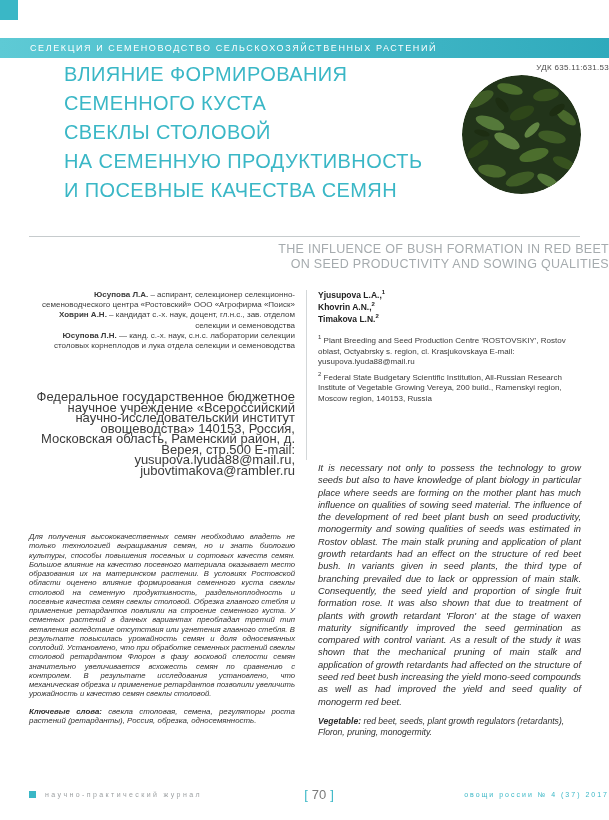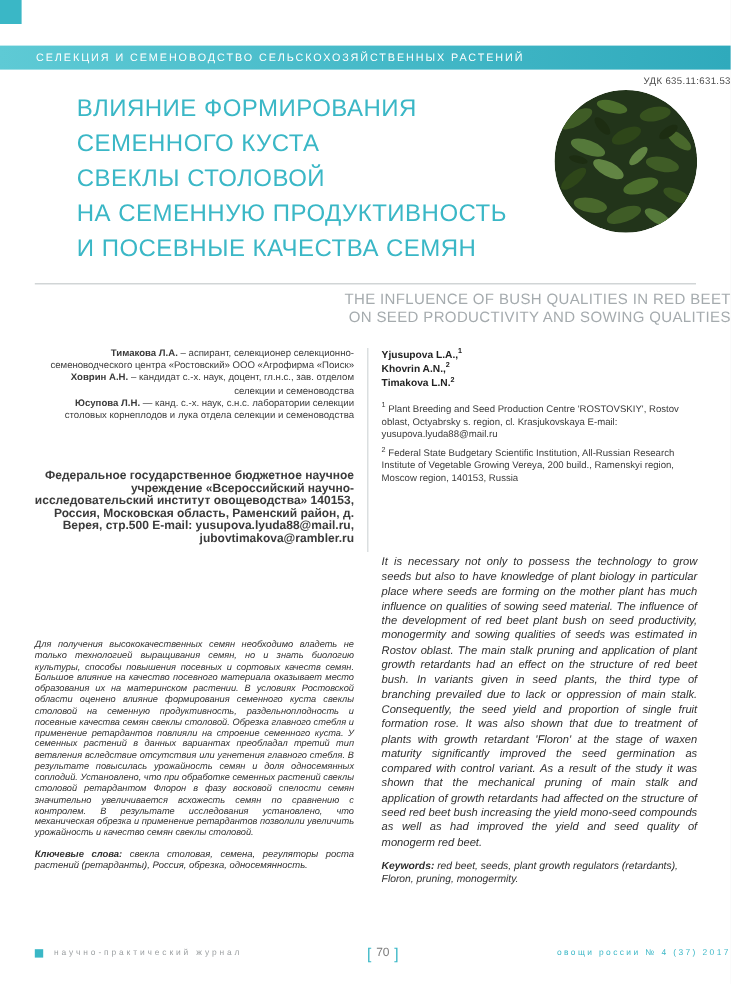--- a/index.html
+++ b/index.html
@@ -11,50 +11,50 @@
   }
   .corner-square{ position:absolute; left:0; top:0; width:18px; height:20px; background:var(--accent); }
   .banner{
     position:absolute; left:0; top:38px; width:609px; height:20px;
     background:linear-gradient(90deg,#5ecad5,#2faabc);
     color:#ffffff; font-size:9px; letter-spacing:1.6px;
     display:flex; align-items:center; padding-left:30px; box-sizing:border-box;
   }
   .udk{ position:absolute; top:63px; right:29px; font-size:8px; color:#4c4c4c; letter-spacing:0.3px; }
   .title-ru{
-    position:absolute; left:64px; top:77px; color:var(--accent);
+    position:absolute; left:64px; top:60px; color:var(--accent);
     font-size:20px; line-height:29px; letter-spacing:0.4px; font-weight:400;
   }
   .photo{ position:absolute; left:462px; top:75px; width:119px; height:119px; border-radius:50%; overflow:hidden; }
   .rule{ position:absolute; left:29px; top:236px; width:551px; height:1px; background:#c6cbcd; }
   .title-en{
     position:absolute; right:29px; top:242px; text-align:right;
     color:#a5abae; font-size:12.5px; line-height:15px; letter-spacing:0.3px;
   }
   .vdivider{ position:absolute; left:306px; top:290px; width:1px; height:170px; background:#d3d7d9; }
   .authors-ru{ position:absolute; left:29px; top:290px; width:266px; text-align:right; font-size:8px; line-height:10.2px; }
   .authors-ru p{ margin:0; }
-  .affil-ru{ position:absolute; left:29px; top:392px; width:266px; text-align:right; font-size:10px; line-height:10.5px;font-weight:bold; }
+  .affil-ru{ position:absolute; left:29px; top:392px; width:266px; text-align:right; font-size:13px; line-height:10.5px; }
   .authors-en{ position:absolute; left:318px; top:289px; font-size:8.5px; font-weight:700; line-height:12px; color:#222222; }
   .authors-en p{ margin:0; }
   .affils-en{ position:absolute; left:318px; top:336px; width:262px; font-size:8px; line-height:10.5px; }
   .affils-en p{ margin:0 0 5px 0; }
   sup{ font-size:6px; line-height:0; }
   .left-bottom{ position:absolute; left:29px; top:532px; width:266px; }
   .abstract-ru{ margin:0; font-style:italic; font-size:7.7px; line-height:9.25px; text-align:justify; color:#2f2f2f; }
   .keywords-ru{ margin:8px 0 0 0; font-style:italic; font-size:7.9px; line-height:9.6px; text-align:justify; color:#2f2f2f; }
   .right-bottom{ position:absolute; left:318px; top:462px; width:263px; }
   .abstract-en{ margin:0; font-style:italic; font-size:9.3px; line-height:12.3px; text-align:justify; color:#2f2f2f; }
   .keywords-en{ margin:8px 0 0 0; font-style:italic; font-size:8.6px; line-height:10.6px; color:#2f2f2f; }
   .footer{ position:absolute; left:29px; right:29px; top:787px; height:14px; display:flex; align-items:center; }
   .f-square{ width:7px; height:7px; background:var(--accent); display:inline-block; margin-right:9px; flex:0 0 auto; }
   .f-journal{ font-size:7px; letter-spacing:2.4px; color:#9b9fa1; white-space:nowrap; }
   .f-page{ position:absolute; left:50%; transform:translateX(-50%); display:flex; align-items:center; gap:4px; }
   .bracket{ color:var(--accent); font-size:13px; }
-  .pnum{ color:#7a7a7a; font-size:10px; }
+  .pnum{ color:#7a7a7a; font-size:13px; }
   .f-issue{ margin-left:auto; font-size:7px; letter-spacing:2px; color:var(--accent); white-space:nowrap; }
 </style>
 </head>
 <body>
 
 <div class="page">
 
   <div class="corner-square"></div>
 
   <div class="banner">
@@ -98,28 +98,28 @@
         <ellipse cx="40" cy="30" rx="9" ry="4" fill="#1d2d12" transform="rotate(50 40 30)"></ellipse>
         <ellipse cx="95" cy="35" rx="9" ry="4" fill="#1d2d12" transform="rotate(-35 95 35)"></ellipse>
         <ellipse cx="20" cy="58" rx="8" ry="3" fill="#1d2d12" transform="rotate(15 20 58)"></ellipse>
       </g>
     </svg>
   </div>
 
   <div class="rule"></div>
 
   <div class="title-en">
-    <div>THE INFLUENCE OF BUSH QUALITIES IN RED BEET</div>
+    <div>THE INFLUENCE OF BUSH FORMATION IN RED BEET</div>
     <div>ON SEED PRODUCTIVITY AND SOWING QUALITIES</div>
   </div>
 
   <div class="vdivider"></div>
 
   <div class="authors-ru">
-    <p><b>Тимакова Л.А.</b><span> – аспирант, селекционер селекционно-семеноводческого центра «Ростовский» ООО «Агрофирма «Поиск» </span></p>
+    <p><b>Юсупова Л.А.</b><span> – аспирант, селекционер селекционно-семеноводческого центра «Ростовский» ООО «Агрофирма «Поиск» </span></p>
     <p><b>Ховрин А.Н.</b><span> – кандидат с.-х. наук, доцент, гл.н.с., зав. отделом селекции и семеноводства</span></p>
     <p><b>Юсупова Л.Н.</b><span> — канд. с.-х. наук, с.н.с. лаборатории селекции столовых корнеплодов и лука отдела селекции и семеноводства</span></p>
   </div>
 
   <div class="affil-ru">Федеральное государственное бюджетное научное учреждение «Всероссийский научно-исследовательский институт овощеводства» 140153, Россия, Московская область, Раменский район, д. Верея, стр.500 E-mail: yusupova.lyuda88@mail.ru, jubovtimakova@rambler.ru</div>
 
   <div class="authors-en">
     <p><span>Yjusupova L.A.,</span><sup>1</sup></p>
     <p><span>Khovrin A.N.,</span><sup>2</sup></p>
     <p><span>Timakova L.N.</span><sup>2</sup></p>
@@ -130,21 +130,21 @@
     <p><sup>2</sup><span> Federal State Budgetary Scientific Institution, All-Russian Research Institute of Vegetable Growing Vereya, 200 build., Ramenskyi region, Moscow region, 140153, Russia</span></p>
   </div>
 
   <div class="left-bottom">
     <p class="abstract-ru">Для получения высококачественных семян необходимо владеть не только технологией выращивания семян, но и знать биологию культуры, способы повышения посевных и сортовых качеств семян. Большое влияние на качество посевного материала оказывает место образования их на материнском растении. В условиях Ростовской области оценено влияние формирования семенного куста свеклы столовой на семенную продуктивность, раздельноплодность и посевные качества семян свеклы столовой. Обрезка главного стебля и применение ретардантов повлияли на строение семенного куста. У семенных растений в данных вариантах преобладал третий тип ветвления вследствие отсутствия или угнетения главного стебля. В результате повысилась урожайность семян и доля односемянных соплодий. Установлено, что при обработке семенных растений свеклы столовой ретардантом Флорон в фазу восковой спелости семян значительно увеличивается всхожесть семян по сравнению с контролем. В результате исследования установлено, что механическая обрезка и применение ретардантов позволили увеличить урожайность и качество семян свеклы столовой.</p>
     <p class="keywords-ru"><b>Ключевые слова:</b><span> свекла столовая, семена, регуляторы роста растений (ретарданты), Россия, обрезка, односемянность.</span></p>
   </div>
 
   <div class="right-bottom">
     <p class="abstract-en">It is necessary not only to possess the technology to grow seeds but also to have knowledge of plant biology in particular place where seeds are forming on the mother plant has much influence on qualities of sowing seed material. The influence of the development of red beet plant bush on seed productivity, monogermity and sowing qualities of seeds was estimated in Rostov oblast. The main stalk pruning and application of plant growth retardants had an effect on the structure of red beet bush. In variants given in seed plants, the third type of branching prevailed due to lack or oppression of main stalk. Consequently, the seed yield and proportion of single fruit formation rose. It was also shown that due to treatment of plants with growth retardant 'Floron' at the stage of waxen maturity significantly improved the seed germination as compared with control variant. As a result of the study it was shown that the mechanical pruning of main stalk and application of growth retardants had affected on the structure of seed red beet bush increasing the yield mono-seed compounds as well as had improved the yield and seed quality of monogerm red beet.</p>
-    <p class="keywords-en"><b>Keywords:</b><span> red beet, seeds, plant growth regulators (retardants), Floron, pruning, monogermity.</span></p>
+    <p class="keywords-en"><b>Vegetable:</b><span> red beet, seeds, plant growth regulators (retardants), Floron, pruning, monogermity.</span></p>
   </div>
 
   <div class="footer">
     <span class="f-square"></span>
     <span class="f-journal">научно-практический журнал</span>
     <span class="f-page">
       <span class="bracket">[</span>
       <span class="pnum">70</span>
       <span class="bracket">]</span>
     </span>

